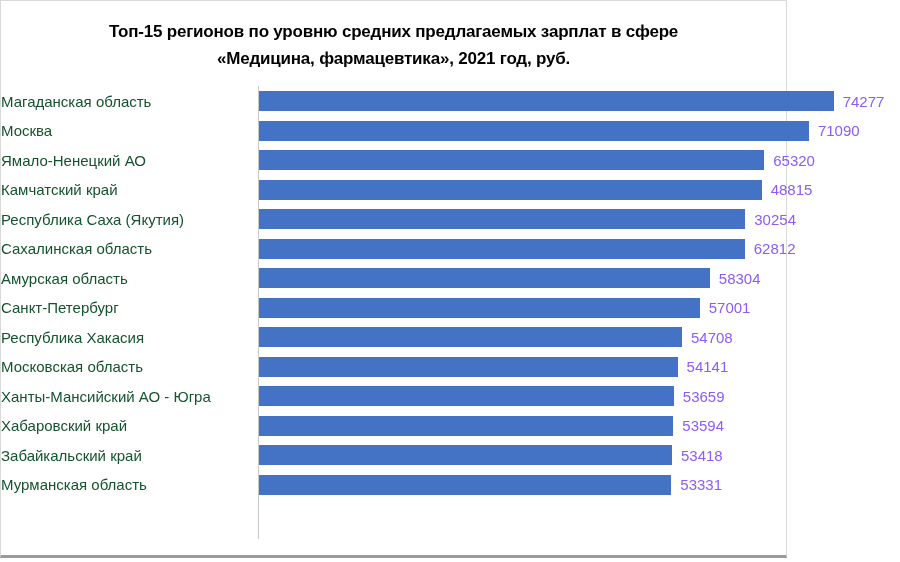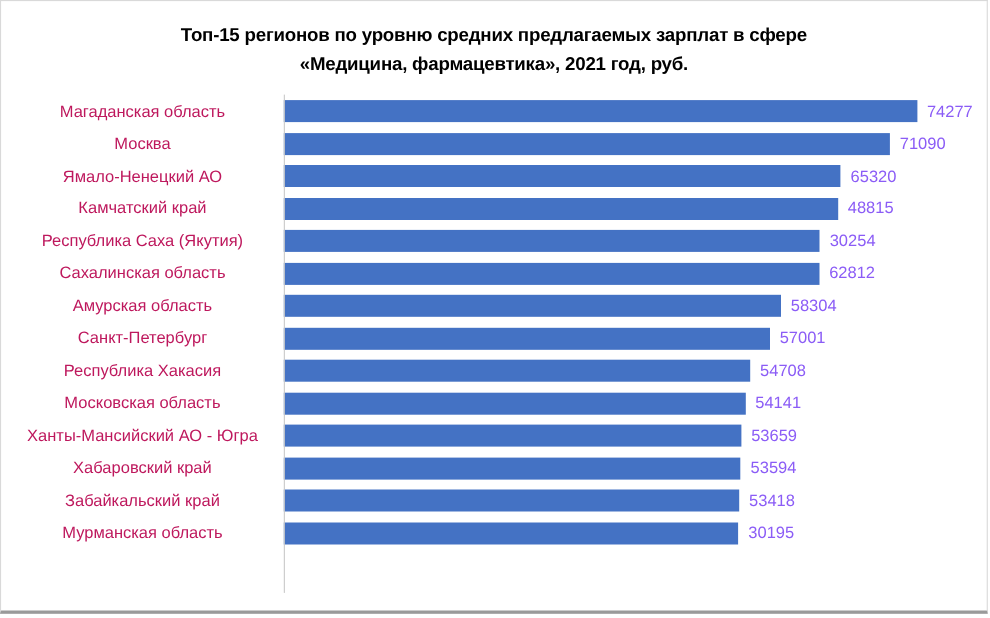--- a/index.html
+++ b/index.html
@@ -7,21 +7,21 @@
     padding: 0;
     width: 900px;
     height: 562px;
     background: #ffffff;
     font-family: "Liberation Sans", "DejaVu Sans", sans-serif;
     overflow: hidden;
   }
   .chart-frame {
     position: absolute;
     left: 0; top: 0;
-    width: 898px;
+    width: 787px;
     height: 558px;
     border-left: 1px solid #d9d9d9;
     border-right: 1px solid #d9d9d9;
     border-top: 1px solid #d9d9d9;
     border-bottom: 3px solid #9a9a9a;
     background: #ffffff;
     box-sizing: border-box;
   }
   .chart-title {
     margin-top: 17px;
@@ -47,23 +47,23 @@
   }
   .chart-row {
     display: flex;
     align-items: center;
     height: 29.5px;
   }
   .row-label {
     width: 257px;
     box-sizing: border-box;
     padding-right: 0;
-    text-align: center;
+    text-align: left;
     font-size: 15px;
-    color: #be185d;
+    color: #14532d;
     white-space: nowrap;
     flex: 0 0 257px;
   }
   .bar {
     height: 20px;
     flex: 0 0 auto;
   }
   .value-label {
     margin-left: 9px;
     font-size: 15px;
@@ -158,16 +158,16 @@
 
   <div class="chart-row">
     <span class="row-label">Забайкальский край</span>
     <span class="bar" style="width: 413.99px; background: rgb(68, 114, 196);"></span>
     <span class="value-label">53418</span>
   </div>
 
   <div class="chart-row">
     <span class="row-label">Мурманская область</span>
     <span class="bar" style="width: 413.315px; background: rgb(68, 114, 196);"></span>
-    <span class="value-label">30195</span>
+    <span class="value-label">53331</span>
   </div>
 </div>
 </div>
 
 </body></html>

